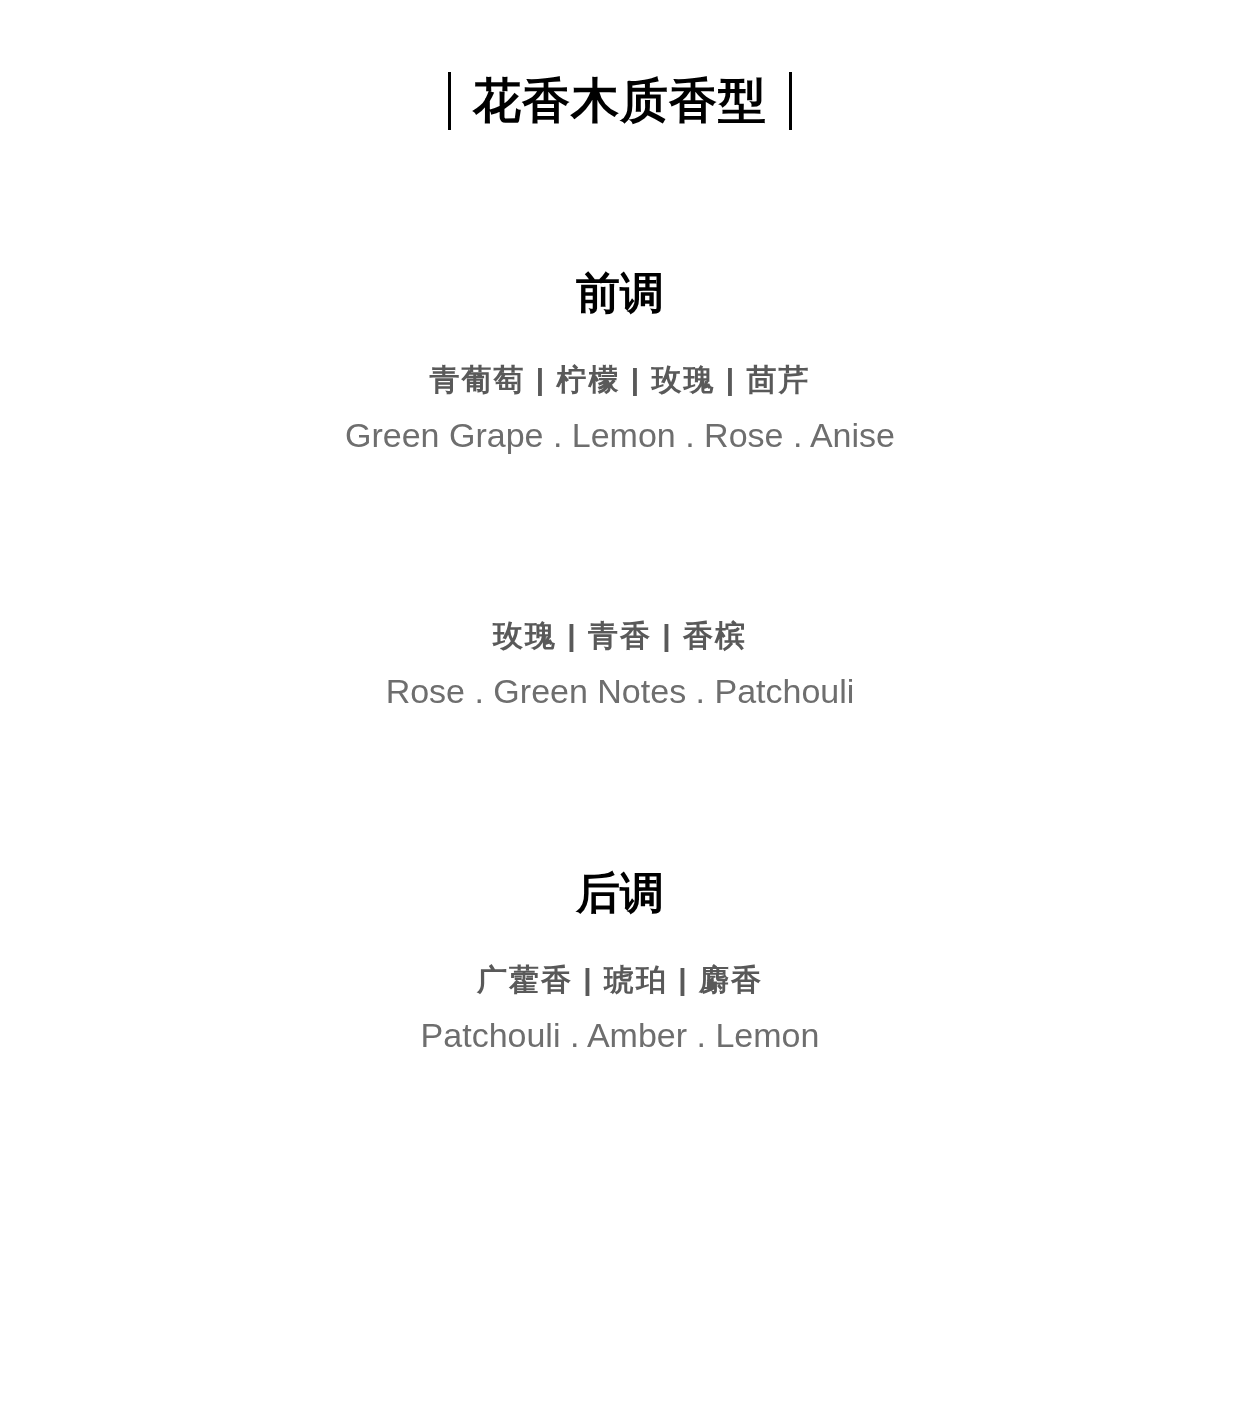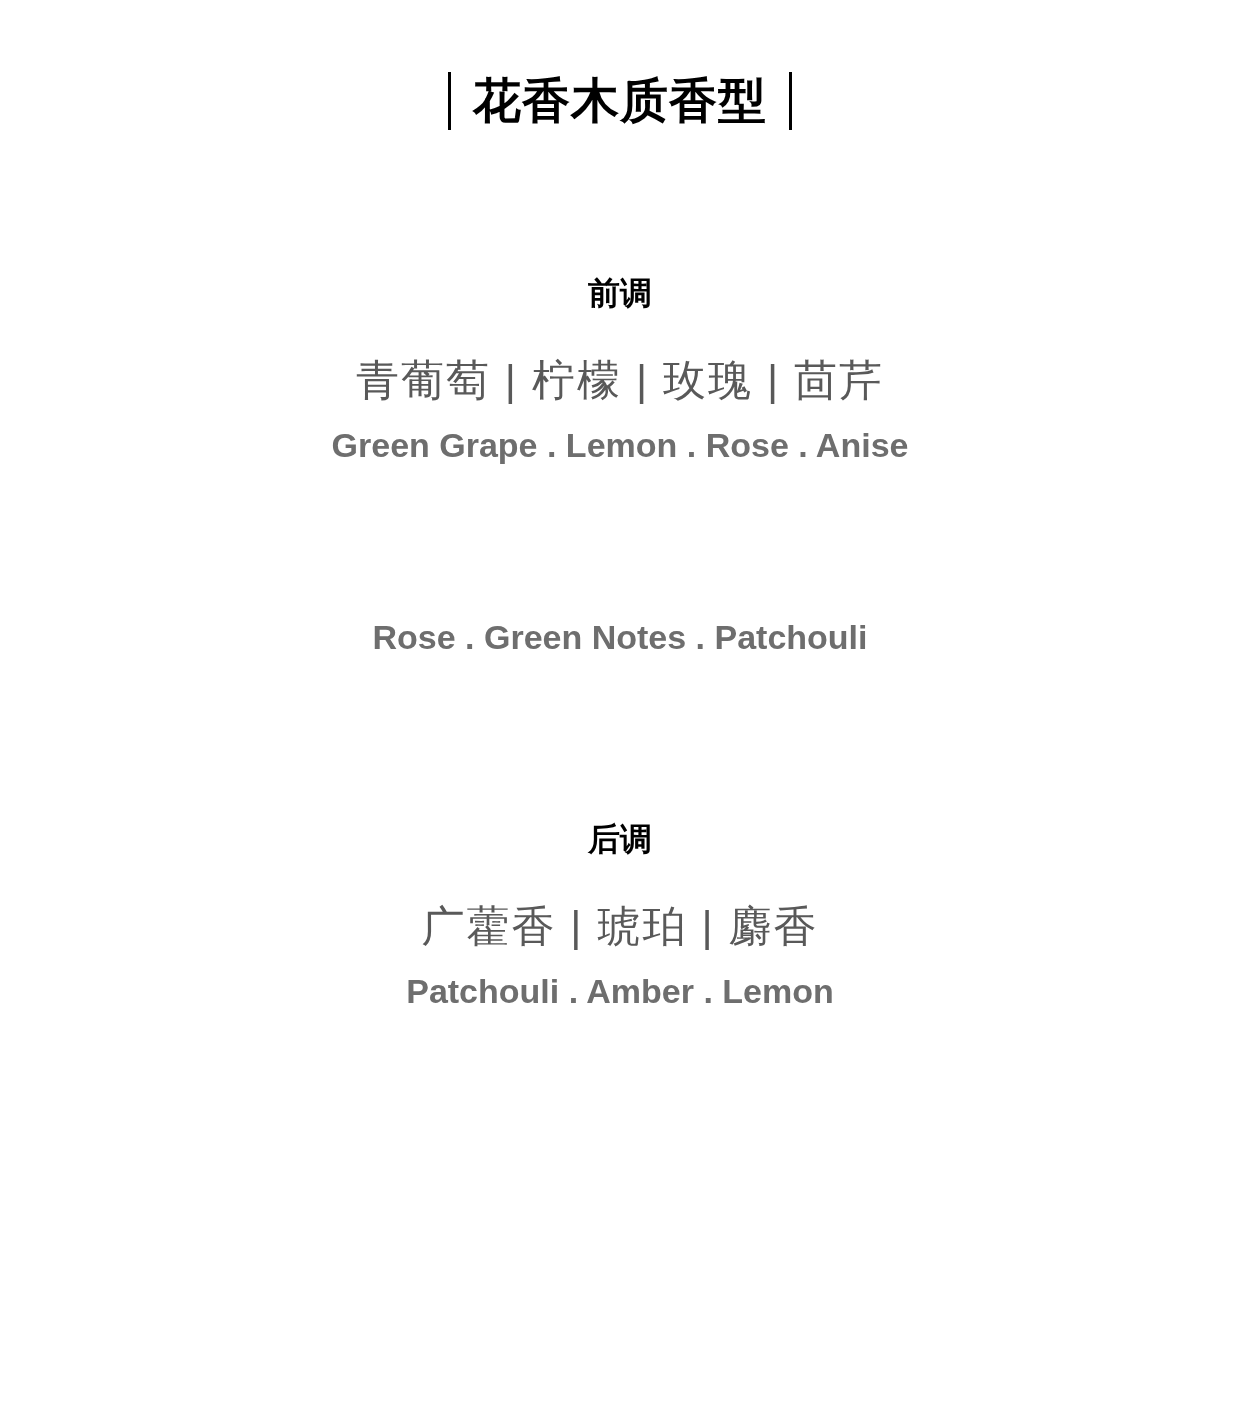--- a/index.html
+++ b/index.html
@@ -41,38 +41,38 @@
     color: var(--heading-color);
     line-height: 58px;
     margin: 13px 22px;
     letter-spacing: 1px;
   }
   .note-section { width: 100%; }
   .section-top    { margin-top: 138px; }
   .section-middle { margin-top: 150px; }
   .section-base   { margin-top: 156px; }
   .section-heading {
-    font-size: 32px;
+    font-size: 44px;
     font-weight: bold;
     color: var(--heading-color);
     line-height: 50px;
     margin-top: 42px;
   }
   .notes-cn {
     margin-top: 32px;
-    font-size: 43px;
-    font-weight: normal;
+    font-size: 30px;
+    font-weight: bold;
     color: var(--notes-cn-color);
     line-height: 60px;
     letter-spacing: 2px;
   }
   .notes-en {
-    margin-top: 14px;
+    margin-top: 4px;
     font-size: 34px;
-    font-weight: bold;
+    font-weight: normal;
     color: var(--notes-en-color);
     line-height: 42px;
   }
 </style>
 </head>
 <body>
 
 <div class="page">
 
   <div class="title-row">
@@ -81,20 +81,21 @@
     <span class="title-bar"></span>
   </div>
 
   <section class="note-section section-top">
     <h2 class="section-heading">前调</h2>
     <div class="notes-cn">青葡萄 | 柠檬 | 玫瑰 | 茴芹</div>
     <div class="notes-en">Green Grape . Lemon . Rose . Anise</div>
   </section>
 
   <section class="note-section section-middle">
+    <div class="notes-cn">玫瑰 | 青香 | 香槟</div>
     <div class="notes-en">Rose . Green Notes . Patchouli</div>
   </section>
 
   <section class="note-section section-base">
     <h2 class="section-heading">后调</h2>
     <div class="notes-cn">广藿香 | 琥珀 | 麝香</div>
     <div class="notes-en">Patchouli . Amber . Lemon</div>
   </section>
 
 </div>

